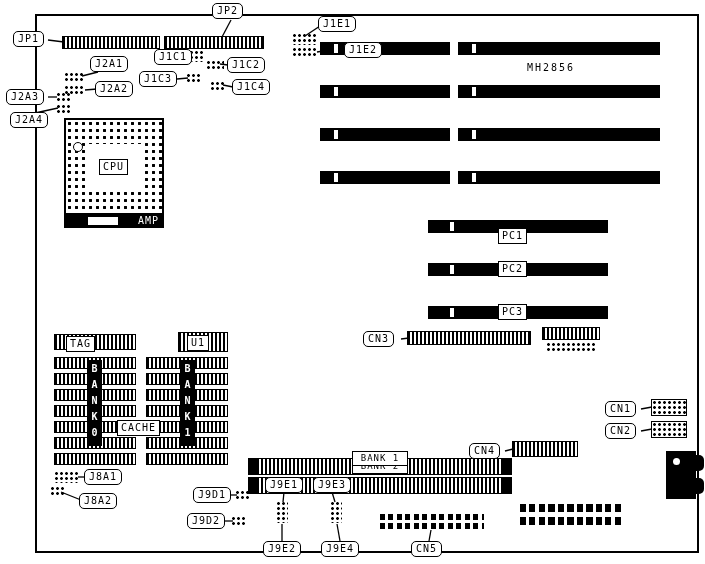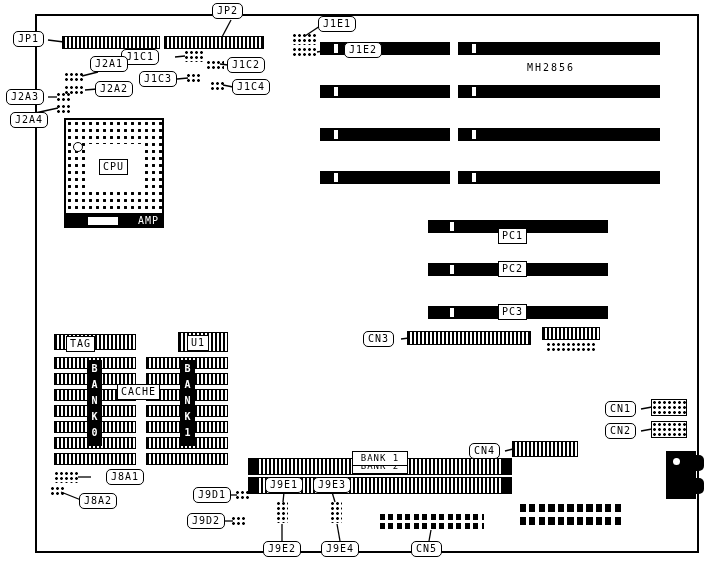--- a/index.html
+++ b/index.html
@@ -171,21 +171,21 @@
   <div class="chip" style="left:146px;top:373px;width:82px;height:12px"></div>
   <div class="chip" style="left:146px;top:389px;width:82px;height:12px"></div>
   <div class="chip" style="left:146px;top:405px;width:82px;height:12px"></div>
   <div class="chip" style="left:146px;top:421px;width:82px;height:12px"></div>
   <div class="chip" style="left:146px;top:437px;width:82px;height:12px"></div>
   <div class="chip" style="left:146px;top:453px;width:82px;height:12px"></div>
   <div class="vtext" style="left:87px;top:360px">BANK0</div>
   <div class="vtext" style="left:180px;top:360px">BANK1</div>
   <div class="tag" style="left:66px;top:336px">TAG</div>
   <div class="tag" style="left:187px;top:335px">U1</div>
-  <div class="tag" style="left:117px;top:384px">CACHE</div>
+  <div class="tag" style="left:117px;top:420px">CACHE</div>
 
   <div class="simm" style="left:248px;top:458px;width:264px;height:17px">
     <div class="cap" style="left:-1px"></div>
       <div class="cap" style="right:-1px"></div>
   </div>
   <div class="simm" style="left:248px;top:477px;width:264px;height:17px">
     <div class="cap" style="left:-1px"></div>
       <div class="cap" style="right:-1px"></div>
   </div>
   <div class="tag sm" style="left:352px;top:459px;width:56px">BANK 2</div>
@@ -201,29 +201,29 @@
     <div class="kbd-body"></div>
     <div class="kbd-bump" style="top:4px"></div>
     <div class="kbd-bump" style="top:27px"></div>
     <div class="kbd-hole"></div>
   </div>
 
   <div class="lbl" style="left:13px;top:31px">JP1</div>
   <div class="lbl" style="left:212px;top:3px">JP2</div>
   <div class="lbl" style="left:318px;top:16px">J1E1</div>
   <div class="lbl" style="left:344px;top:42px">J1E2</div>
-  <div class="lbl" style="left:121px;top:49px">J1C1</div>
+  <div class="lbl" style="left:154px;top:49px">J1C1</div>
   <div class="lbl" style="left:227px;top:57px">J1C2</div>
   <div class="lbl" style="left:139px;top:71px">J1C3</div>
   <div class="lbl" style="left:232px;top:79px">J1C4</div>
   <div class="lbl" style="left:90px;top:56px">J2A1</div>
   <div class="lbl" style="left:95px;top:81px">J2A2</div>
   <div class="lbl" style="left:6px;top:89px">J2A3</div>
   <div class="lbl" style="left:10px;top:112px">J2A4</div>
-  <div class="lbl" style="left:106px;top:469px">J8A1</div>
+  <div class="lbl" style="left:84px;top:469px">J8A1</div>
   <div class="lbl" style="left:79px;top:493px">J8A2</div>
   <div class="lbl" style="left:193px;top:487px">J9D1</div>
   <div class="lbl" style="left:187px;top:513px">J9D2</div>
   <div class="lbl" style="left:265px;top:477px">J9E1</div>
   <div class="lbl" style="left:313px;top:477px">J9E3</div>
   <div class="lbl" style="left:263px;top:541px">J9E2</div>
   <div class="lbl" style="left:321px;top:541px">J9E4</div>
   <div class="lbl" style="left:605px;top:401px">CN1</div>
   <div class="lbl" style="left:605px;top:423px">CN2</div>
   <div class="lbl" style="left:363px;top:331px">CN3</div>

